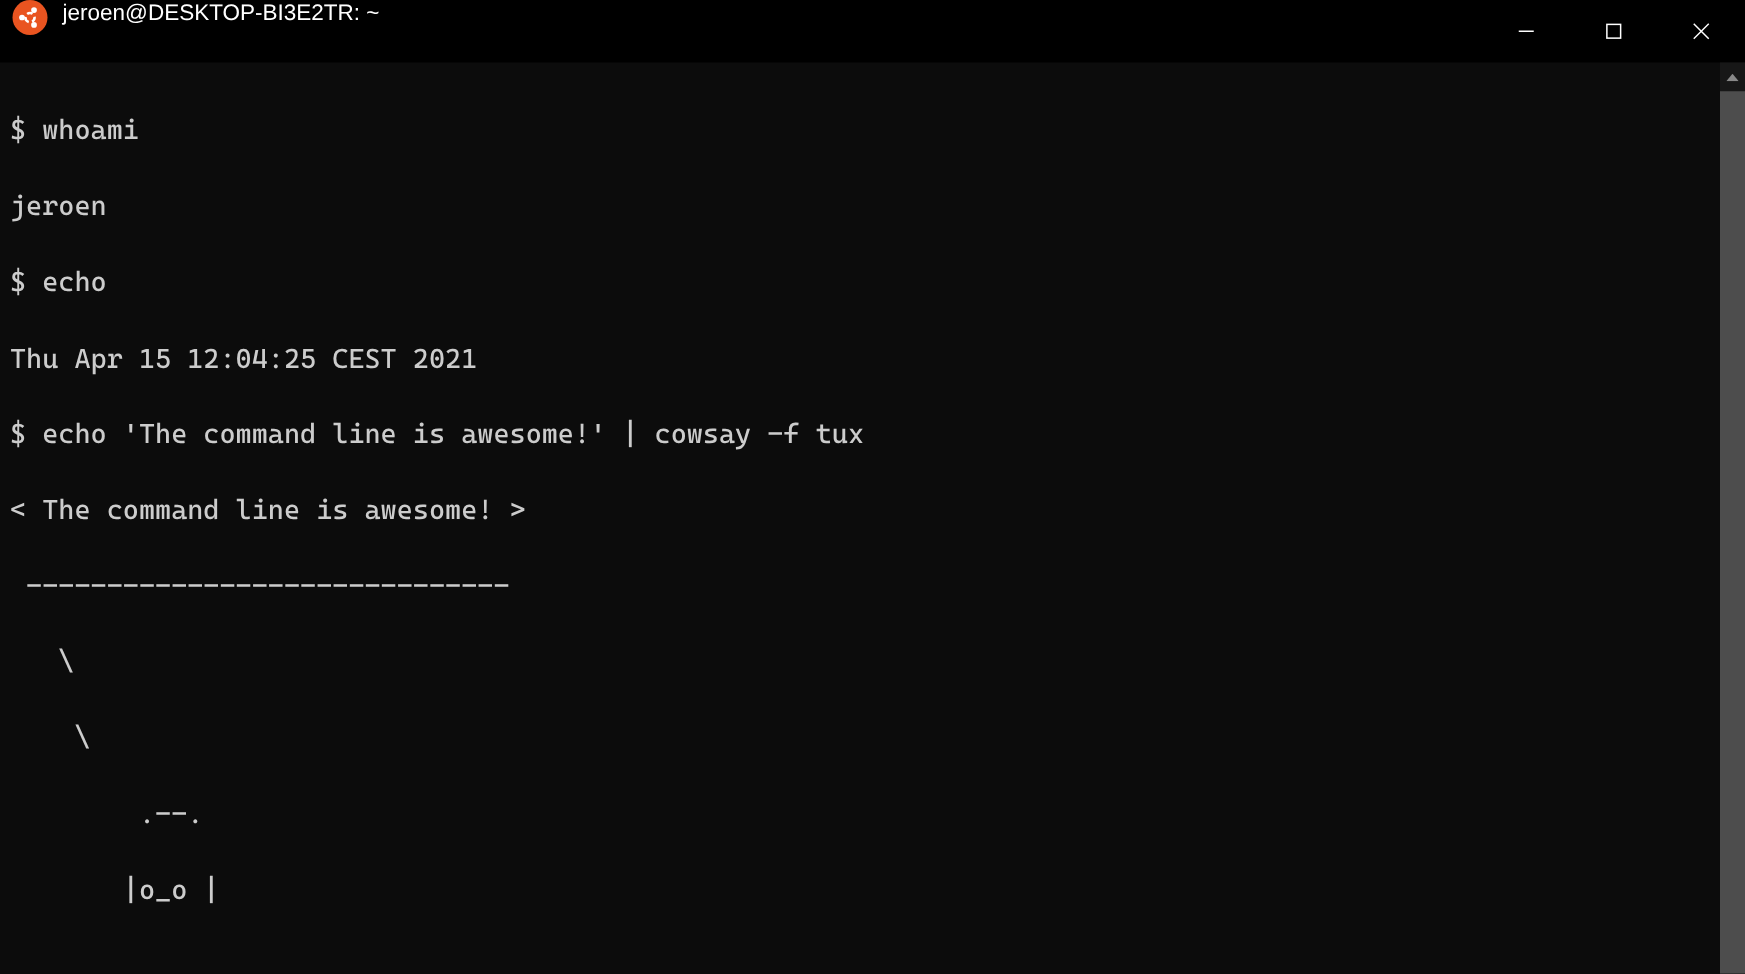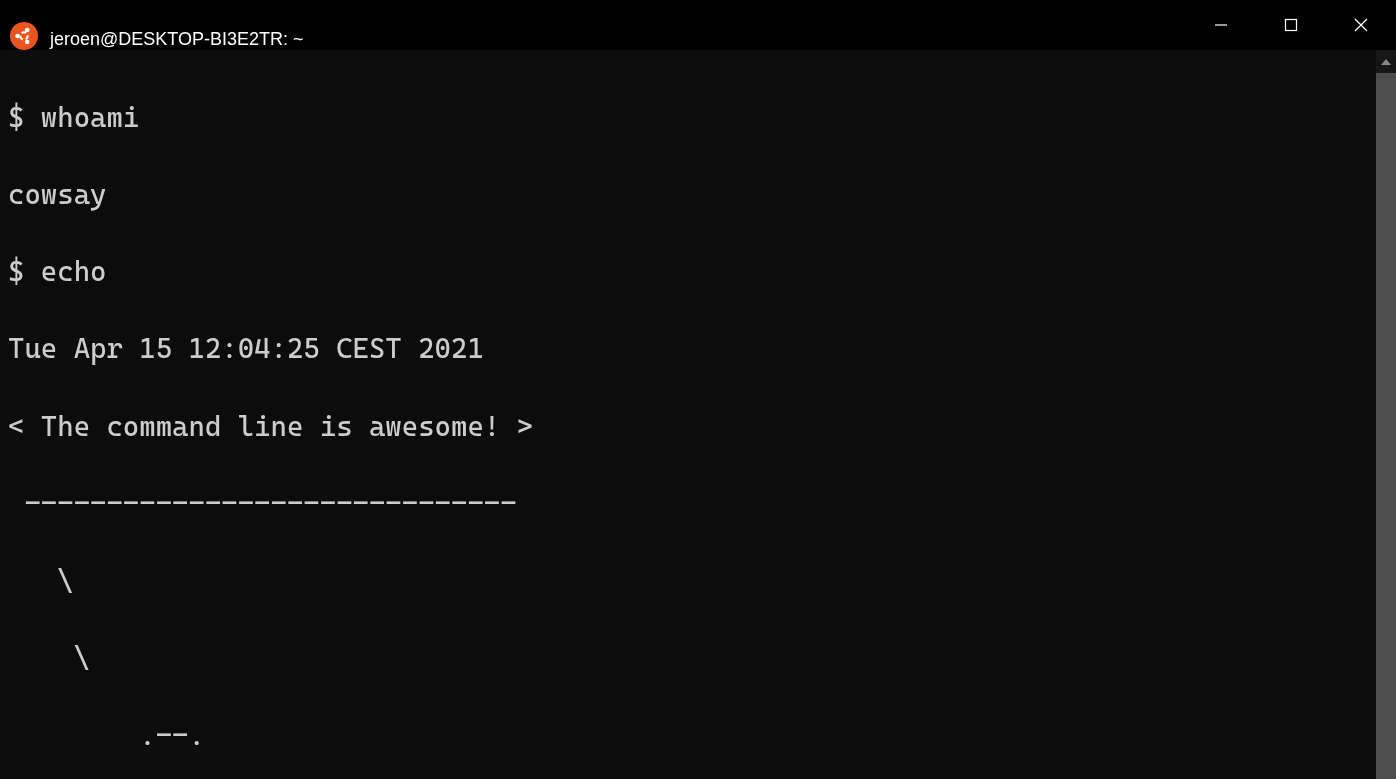--- a/index.html
+++ b/index.html
@@ -12,21 +12,21 @@
       height: 779px;
       background: #0c0c0c;
       font-family: 'Consolas', 'Courier New', monospace;
       overflow: hidden;
       position: relative;
     }
     .titlebar {
       height: 50px;
       background: #000000;
       display: flex;
-      align-items: flex-end;
+      align-items: flex-start;
       padding-left: 10px;
       position: relative;
     }
     .ubuntu-icon {
       width: 28px;
       height: 28px;
       background: #e95420;
       border-radius: 50%;
       display: flex;
       align-items: center;
@@ -60,21 +60,21 @@
       color: #ffffff;
       cursor: pointer;
     }
     .win-btn svg {
       width: 14px;
       height: 14px;
     }
     .terminal-content {
       padding: 10px 0 0 8px;
       color: #cccccc;
-      font-size: 28px;
+      font-size: 22px;
       line-height: 1.38;
       white-space: pre;
       font-family: 'Cascadia Mono', 'Consolas', 'Courier New', monospace;
       height: calc(100% - 50px);
       position: relative;
     }
     .terminal-line {
       display: block;
     }
     .scrollbar-track {
@@ -134,23 +134,24 @@
       <svg viewBox="0 0 14 14">
           <line x1="1" y1="1" x2="13" y2="13" stroke="#ffffff" stroke-width="1.2"></line>
           <line x1="13" y1="1" x2="1" y2="13" stroke="#ffffff" stroke-width="1.2"></line>
         </svg>
     </div>
   </div>
 </div>
 
 <div class="terminal-content">
 <span class="terminal-line">$ whoami</span>
-<span class="terminal-line">cowsay</span>
+<span class="terminal-line">jeroen</span>
 <span class="terminal-line">$ echo</span>
-<span class="terminal-line">Tue Apr 15 12:04:25 CEST 2021</span>
+<span class="terminal-line">Thu Apr 15 12:04:25 CEST 2021</span>
+<span class="terminal-line">$ echo 'The command line is awesome!' | cowsay -f tux</span>
 <span class="terminal-line">&lt; The command line is awesome! &gt;</span>
 <span class="terminal-line"> ------------------------------</span>
 <span class="terminal-line">   \</span>
 <span class="terminal-line">    \</span>
 <span class="terminal-line">        .--.</span>
 <span class="terminal-line">       |o_o |</span>
 
 
 
 

